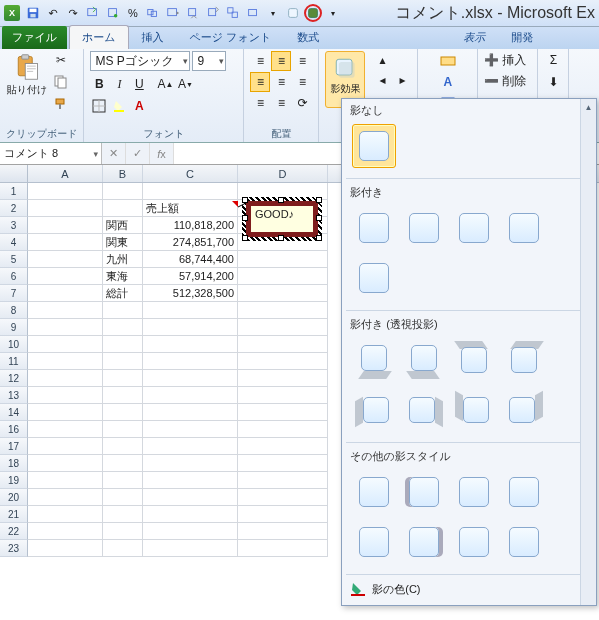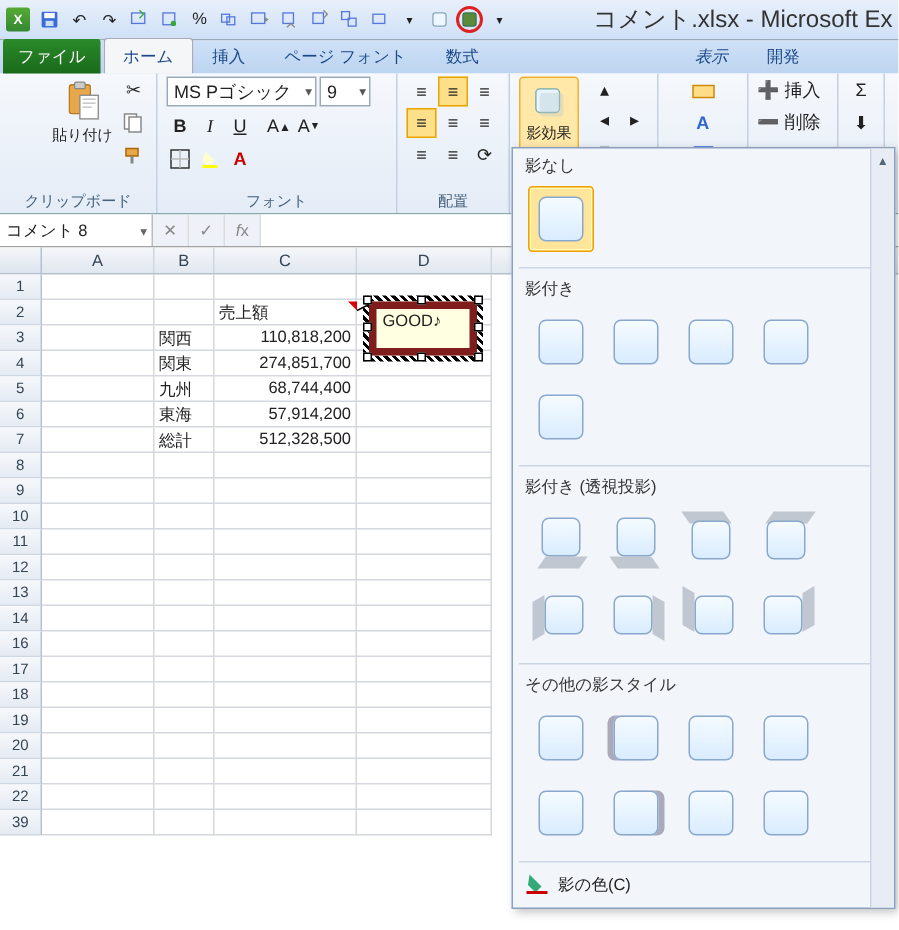--- a/index.html
+++ b/index.html
@@ -18,21 +18,21 @@
   .ribbon-tabs { height: 22px; background: linear-gradient(#cfe0f7, #bcd4f0); display: flex; align-items: flex-end; padding-left: 2px; }
   .file-tab { background: linear-gradient(#2a8a2a, #1a6a1a); color: #fff; padding: 4px 10px; font-size: 11px; border-radius: 2px 2px 0 0; margin-right: 2px; cursor: pointer; }
   .rtab { padding: 4px 12px; font-size: 11px; color: #1a4a8a; cursor: pointer; border: 1px solid transparent; border-bottom: none; }
   .rtab.active { background: #f5f6f7; border-color: #aab; border-radius: 3px 3px 0 0; }
 
   
   .ribbon { height: 94px; background: linear-gradient(#f5f8fc, #e4ecf7); border-bottom: 1px solid #8aa; display: flex; }
   .rgroup { border-right: 1px solid #c5d0e0; padding: 2px 6px 0 6px; display: flex; flex-direction: column; height: 100%; }
   .rgroup-label { font-size: 10px; color: #44607a; text-align: center; padding: 0 0 1px 0; margin-top: auto; }
   .rgroup-body { display: flex; align-items: flex-start; gap: 4px; flex: 1; }
-  .big-btn { width: 42px; display: flex; flex-direction: column; align-items: center; justify-content: center; gap: 2px; padding: 2px; cursor: pointer; margin-left: 28px; }
+  .big-btn { width: 42px; display: flex; flex-direction: column; align-items: center; justify-content: center; gap: 2px; padding: 2px; cursor: pointer; }
   .big-btn svg, .big-btn .ico { width: 28px; height: 28px; }
   .big-btn .lbl { font-size: 10px; white-space: nowrap; }
   .mini-col { display: flex; flex-direction: column; gap: 4px; }
   .mini { width: 18px; height: 18px; display: flex; align-items: center; justify-content: center; cursor: pointer; font-size: 12px; }
   .font-row { display: flex; gap: 2px; align-items: center; margin-bottom: 2px; }
   .font-select { height: 20px; border: 1px solid #9ab; background: #fff; font-size: 12px; padding: 1px 14px 1px 4px; position: relative; display: flex; align-items: center; }
   .font-select::after { content: "▾"; position: absolute; right: 2px; font-size: 9px; color: #555; }
   .align-grid { display: grid; grid-template-columns: repeat(3, 20px); grid-template-rows: repeat(3, 20px); gap: 1px; }
   .align-grid .mini { width: 20px; height: 20px; border: 1px solid transparent; }
   .align-grid .mini.sel { background: #ffe08a; border: 1px solid #e8a400; }
@@ -482,21 +482,21 @@
         <div class="cell wD"></div>
       </div>
       <div class="row">
         <div class="rh">22</div>
         <div class="cell wA"></div>
         <div class="cell wB"></div>
         <div class="cell wC"></div>
         <div class="cell wD"></div>
       </div>
       <div class="row">
-        <div class="rh">39</div>
+        <div class="rh">23</div>
         <div class="cell wA"></div>
         <div class="cell wB"></div>
         <div class="cell wC"></div>
         <div class="cell wD"></div>
       </div>
     </div>
 
   <div class="red-tri" style="left:232px; top:36px;"></div>
 
   <div class="comment-wrap" style="left:246px; top:36px; width:72px; height:36px;">

